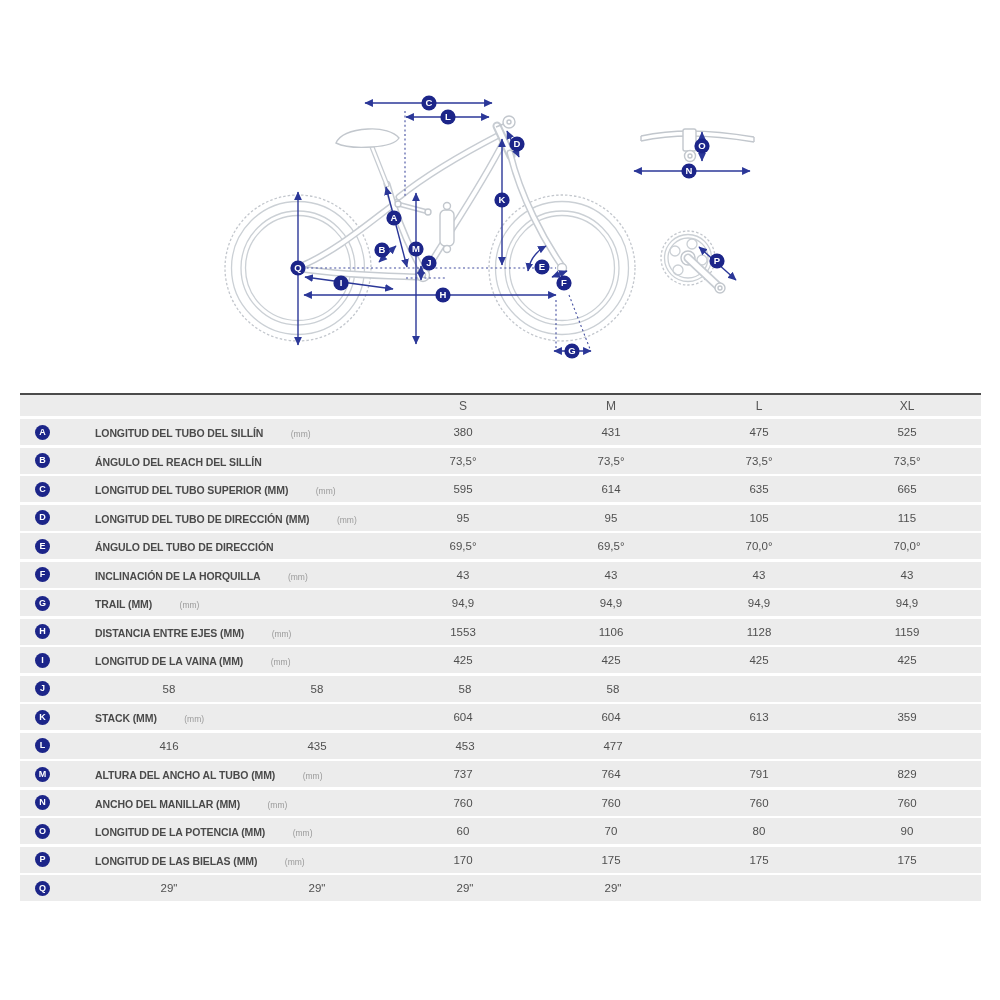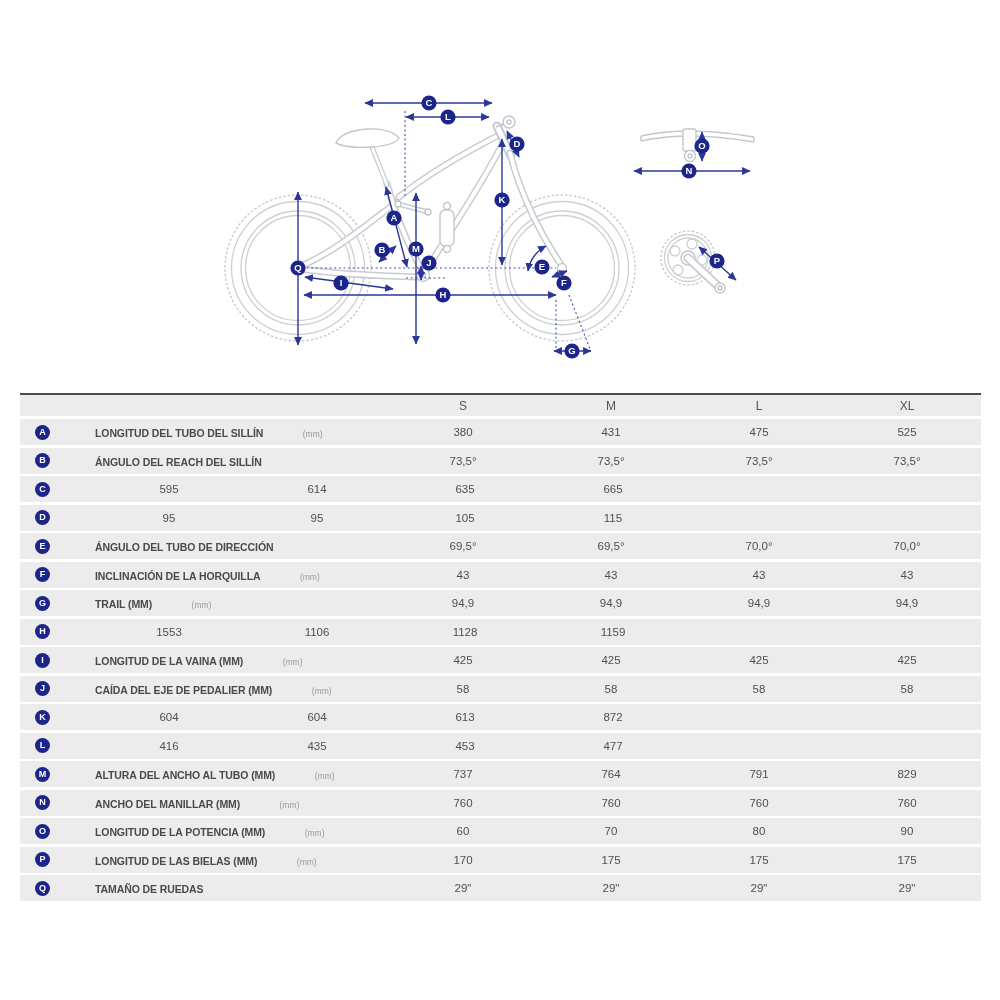--- a/index.html
+++ b/index.html
@@ -11,21 +11,21 @@
   .geo{position:absolute;left:20px;top:393px;width:961px;}
   .thead{display:flex;height:21px;background:#ececec;border-top:2px solid #4b4b4b;margin-bottom:3px;align-items:center;}
   .trow{display:flex;height:26px;background:#ececec;margin-bottom:2.5px;align-items:center;}
   .c-badge{width:75px;display:flex;justify-content:flex-start;padding-left:15px;box-sizing:border-box;}
   .c-label{flex:1;min-width:0;white-space:nowrap;}
   .c-val{width:148px;text-align:center;font-size:11.5px;color:#4f4f4f;}
   .thead .c-val{font-size:12px;color:#555;}
   .badge{width:15px;height:15px;border-radius:50%;background:#1c2589;color:#fff;
          font-size:9px;font-weight:bold;display:flex;align-items:center;justify-content:center;line-height:1;}
   .lbl{font-size:10.5px;font-weight:bold;color:#4a4a4a;letter-spacing:-0.1px;margin-top:20px;}
-  .unit{font-size:8.5px;color:#9a9a9a;margin-left:16px;padding-left:19px;}
+  .unit{font-size:8.5px;color:#9a9a9a;margin-left:4px;padding-left:19px;}
 
   
   .tread{fill:none;stroke:#c3c7cd;stroke-width:1.3;stroke-dasharray:2.5 2;}
   .rim{fill:none;stroke:#cbd0d5;stroke-width:1.3;}
   .tube-g{fill:none;stroke:#c7ccd2;stroke-linecap:round;}
   .tube-w{fill:none;stroke:#ffffff;stroke-linecap:round;}
   .part{fill:#ffffff;stroke:#c2c7cd;stroke-width:1.4;}
   .part-line{fill:none;stroke:#c2c7cd;stroke-width:1.4;}
   .dim{fill:none;stroke:#2b3798;stroke-width:1.4;}
   .dot{fill:none;stroke:#444fa0;stroke-width:1.1;stroke-dasharray:2 2.6;}
@@ -253,30 +253,38 @@
       <div class="c-val">73,5°</div>
       <div class="c-val">73,5°</div>
       <div class="c-val">73,5°</div>
       <div class="c-val">73,5°</div>
     </div>
 
     <div class="trow">
       <div class="c-badge">
             <span class="badge">C</span>
           </div>
+      <div class="c-label">
+        <span class="lbl">LONGITUD DEL TUBO SUPERIOR (MM)</span>
+        <span class="unit">(mm)</span>
+      </div>
       <div class="c-val">595</div>
       <div class="c-val">614</div>
       <div class="c-val">635</div>
       <div class="c-val">665</div>
     </div>
 
     <div class="trow">
       <div class="c-badge">
             <span class="badge">D</span>
           </div>
+      <div class="c-label">
+        <span class="lbl">LONGITUD DEL TUBO DE DIRECCIÓN (MM)</span>
+        <span class="unit">(mm)</span>
+      </div>
       <div class="c-val">95</div>
       <div class="c-val">95</div>
       <div class="c-val">105</div>
       <div class="c-val">115</div>
     </div>
 
     <div class="trow">
       <div class="c-badge">
             <span class="badge">E</span>
           </div>
@@ -315,20 +323,24 @@
       <div class="c-val">94,9</div>
       <div class="c-val">94,9</div>
       <div class="c-val">94,9</div>
       <div class="c-val">94,9</div>
     </div>
 
     <div class="trow">
       <div class="c-badge">
             <span class="badge">H</span>
           </div>
+      <div class="c-label">
+        <span class="lbl">DISTANCIA ENTRE EJES (MM)</span>
+        <span class="unit">(mm)</span>
+      </div>
       <div class="c-val">1553</div>
       <div class="c-val">1106</div>
       <div class="c-val">1128</div>
       <div class="c-val">1159</div>
     </div>
 
     <div class="trow">
       <div class="c-badge">
             <span class="badge">I</span>
           </div>
@@ -339,38 +351,38 @@
       <div class="c-val">425</div>
       <div class="c-val">425</div>
       <div class="c-val">425</div>
       <div class="c-val">425</div>
     </div>
 
     <div class="trow">
       <div class="c-badge">
             <span class="badge">J</span>
           </div>
-      <div class="c-label">
-        <span class="lbl">CAÍDA DEL EJE DE PEDALIER (MM)</span>
-        <span class="unit">(mm)</span>
-      </div>
       <div class="c-val">58</div>
       <div class="c-val">58</div>
       <div class="c-val">58</div>
       <div class="c-val">58</div>
     </div>
 
     <div class="trow">
       <div class="c-badge">
             <span class="badge">K</span>
           </div>
+      <div class="c-label">
+        <span class="lbl">STACK (MM)</span>
+        <span class="unit">(mm)</span>
+      </div>
       <div class="c-val">604</div>
       <div class="c-val">604</div>
       <div class="c-val">613</div>
-      <div class="c-val">872</div>
+      <div class="c-val">359</div>
     </div>
 
     <div class="trow">
       <div class="c-badge">
             <span class="badge">L</span>
           </div>
       <div class="c-val">416</div>
       <div class="c-val">435</div>
       <div class="c-val">453</div>
       <div class="c-val">477</div>
@@ -429,24 +441,20 @@
       <div class="c-val">170</div>
       <div class="c-val">175</div>
       <div class="c-val">175</div>
       <div class="c-val">175</div>
     </div>
 
     <div class="trow">
       <div class="c-badge">
             <span class="badge">Q</span>
           </div>
-      <div class="c-label">
-        <span class="lbl">TAMAÑO DE RUEDAS</span>
-        <span class="unit"></span>
-      </div>
       <div class="c-val">29"</div>
       <div class="c-val">29"</div>
       <div class="c-val">29"</div>
       <div class="c-val">29"</div>
     </div>
   </div>
   </div>
 
 </div>
 

